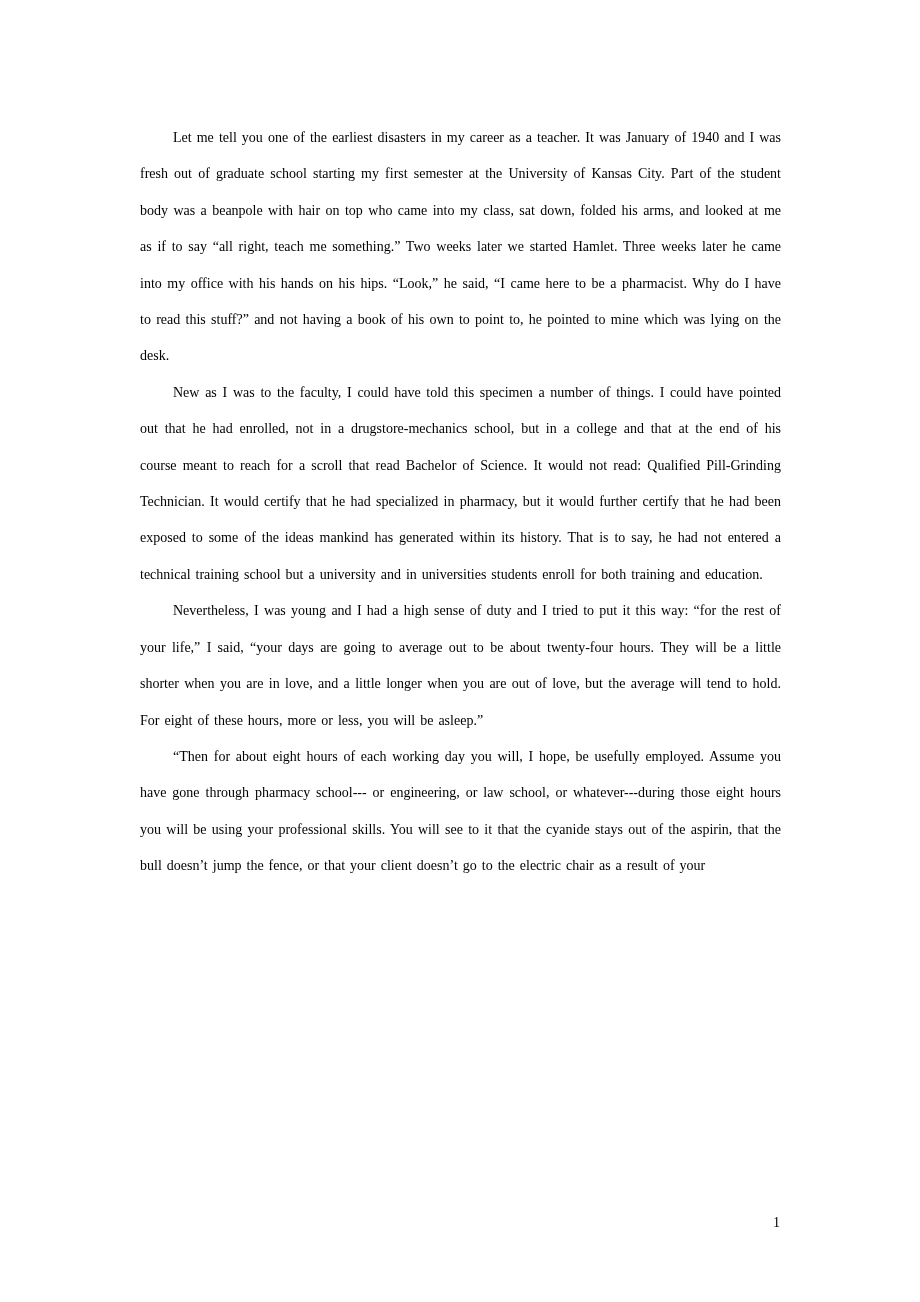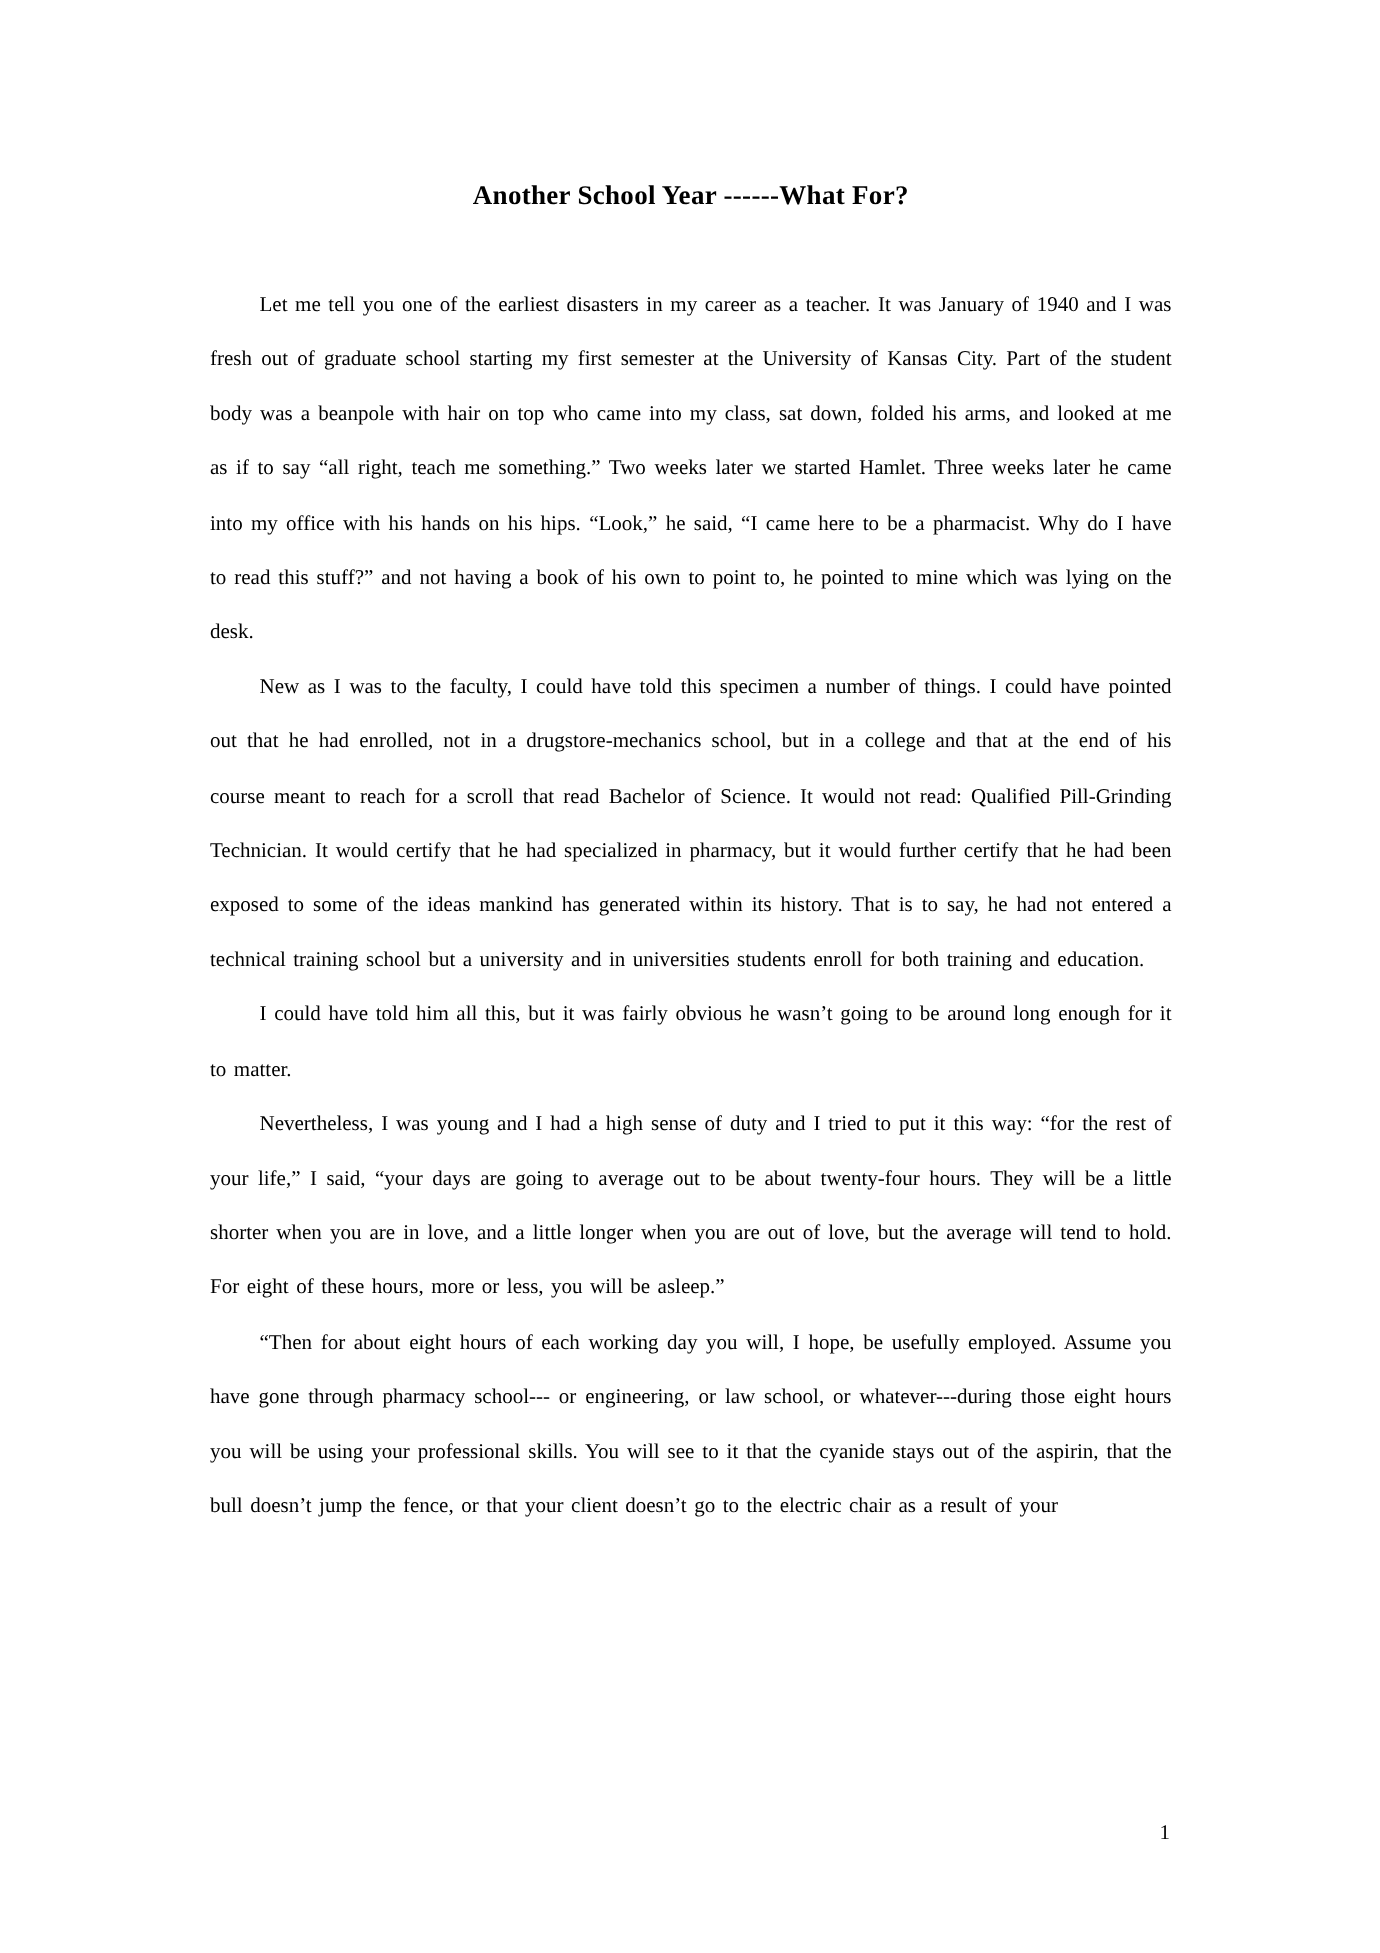--- a/index.html
+++ b/index.html
@@ -39,26 +39,24 @@
     right: 140px;
     bottom: 72px;
     font-size: 14px;
     line-height: 14px;
   }
 </style>
 </head>
 <body>
 
 <div class="page">
-  <h1 class="doc-title">Another School Year ------What For?</h1>
 
   <p class="para">Let me tell you one of the earliest disasters in my career as a teacher. It was January of 1940 and I was fresh out of graduate school starting my first semester at the University of Kansas City. Part of the student body was a beanpole with hair on top who came into my class, sat down, folded his arms, and looked at me as if to say “all right, teach me something.” Two weeks later we started Hamlet. Three weeks later he came into my office with his hands on his hips. “Look,” he said, “I came here to be a pharmacist. Why do I have to read this stuff?” and not having a book of his own to point to, he pointed to mine which was lying on the desk.</p>
 
   <p class="para">New as I was to the faculty, I could have told this specimen a number of things. I could have pointed out that he had enrolled, not in a drugstore-mechanics school, but in a college and that at the end of his course meant to reach for a scroll that read Bachelor of Science. It would not read: Qualified Pill-Grinding Technician. It would certify that he had specialized in pharmacy, but it would further certify that he had been exposed to some of the ideas mankind has generated within its history. That is to say, he had not entered a technical training school but a university and in universities students enroll for both training and education.</p>
 
-  <p class="para">I could have told him all this, but it was fairly obvious he wasn’t going to be around long enough for it to matter.</p>
 
   <p class="para">Nevertheless, I was young and I had a high sense of duty and I tried to put it this way: “for the rest of your life,” I said, “your days are going to average out to be about twenty-four hours. They will be a little shorter when you are in love, and a little longer when you are out of love, but the average will tend to hold. For eight of these hours, more or less, you will be asleep.”</p>
 
   <p class="para">“Then for about eight hours of each working day you will, I hope, be usefully employed. Assume you have gone through pharmacy school--- or engineering, or law school, or whatever---during those eight hours you will be using your professional skills. You will see to it that the cyanide stays out of the aspirin, that the bull doesn’t jump the fence, or that your client doesn’t go to the electric chair as a result of your</p>
 
   <div class="page-number">1</div>
 </div>
 
 </body></html>

